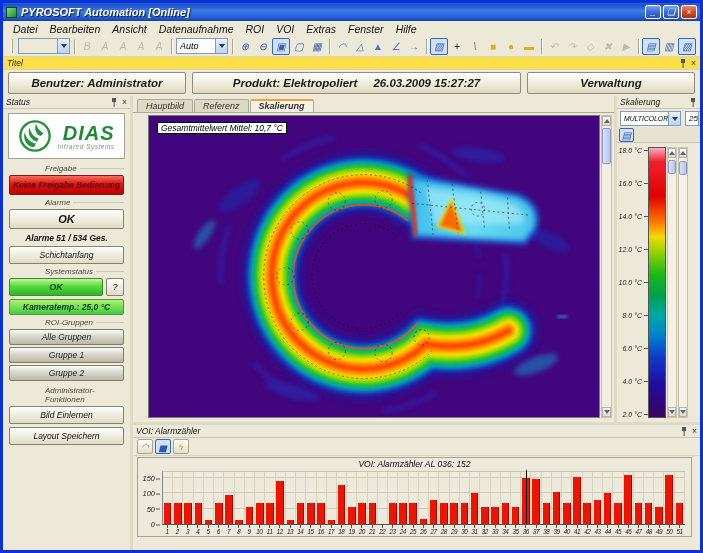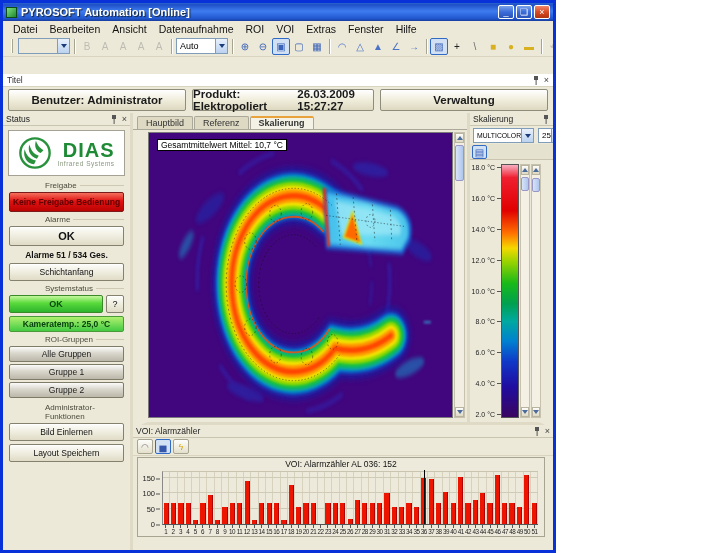--- a/index.html
+++ b/index.html
@@ -1,17 +1,17 @@
 <!DOCTYPE html>
 <html><head>
 <meta charset="utf-8">
 <style>
   html,body{margin:0;padding:0;background:#fff;}
   *{box-sizing:border-box;font-family:"Liberation Sans",sans-serif;}
-  .window{width:556px;height:553px;border:3px solid #0831D9;background:#ECE9D8;display:flex;flex-direction:column;overflow:hidden;}
+  .window{width:703px;height:553px;border:3px solid #0831D9;background:#ECE9D8;display:flex;flex-direction:column;overflow:hidden;font-style:italic;}
   
   .titlebar{height:18px;flex:0 0 18px;display:flex;align-items:center;padding:0 3px;
     background:linear-gradient(180deg,#2964CC 0%,#1E50C8 10%,#3F7CF0 45%,#2258D0 85%,#173E9E 100%);}
   .app-icon{width:11px;height:11px;background:linear-gradient(135deg,#7FE07F,#1E8A2E);border:1px solid #0E4A16;margin-right:4px;}
   .tb-title{flex:1;color:#fff;font-size:11px;font-weight:bold;text-shadow:1px 1px 1px #123;white-space:nowrap;overflow:hidden;}
   .winbtn{width:16px;height:14px;margin-left:2px;border:1px solid #fff;border-radius:2px;color:#fff;font-size:9px;line-height:12px;text-align:center;
     background:linear-gradient(#7AA2EA,#3C6CD8 50%,#2A55B8);}
   .winbtn.close{background:linear-gradient(#F0876A,#D84A24 50%,#B03410);}
   
   .menubar{height:15px;flex:0 0 15px;display:flex;align-items:center;padding-left:4px;background:#ECE9D8;font-size:10.5px;color:#111;}
@@ -25,21 +25,21 @@
   .tb-sep{width:1px;height:15px;background:#A8A492;margin:0 3px;flex:0 0 auto;box-shadow:1px 0 0 #fff;}
   .tb-combo{height:16px;border:1px solid #7F9DB9;background:#fff;display:flex;align-items:center;font-size:9px;padding-left:3px;width:52px;flex:0 0 auto;margin:0 1px;}
   .tb-combo.disabled{background:#ECE9D8;color:#999;}
   .tb-combo-text{flex:1;white-space:nowrap;overflow:hidden;}
   .dd-arrow{width:12px;height:100%;border-left:1px solid #7F9DB9;background:linear-gradient(#E8F0FB,#BCD2F0);display:flex;align-items:center;justify-content:center;}
   .tri-down{width:0;height:0;border-left:3px solid transparent;border-right:3px solid transparent;border-top:4px solid #1A3C7A;}
   .tri-up{width:0;height:0;border-left:3px solid transparent;border-right:3px solid transparent;border-bottom:4px solid #4A6A9A;}
   .tri-left{width:0;height:0;border-top:4px solid transparent;border-bottom:4px solid transparent;border-right:5px solid #fff;}
   .tri-right{width:0;height:0;border-top:4px solid transparent;border-bottom:4px solid transparent;border-left:5px solid #fff;}
   
-  .strip{height:13px;flex:0 0 13px;display:flex;align-items:center;padding:0 4px;font-size:8.5px;color:#333;background:#ffffff;border-bottom:1px solid #D8D4C0;margin-top:17px;}
+  .strip{height:13px;flex:0 0 13px;display:flex;align-items:center;padding:0 4px;font-size:8.5px;color:#333;background:#fde047;border-bottom:1px solid #D8D4C0;}
   .strip .sp{flex:1;}
   .xicon{font-size:9px;line-height:9px;color:#444;margin-left:4px;}
   
   .inforow{height:26px;flex:0 0 26px;display:flex;gap:6px;padding:2px 5px;background:#ECE9D8;}
   .info-btn{border:1px solid #8E8C7A;border-radius:2px;background:linear-gradient(#FFFFFF,#F0EDDC 50%,#DDD8C0);
     display:flex;align-items:center;justify-content:center;font-size:11.5px;font-weight:bold;color:#1A1A1A;box-shadow:inset 0 1px 0 #fff;}
   .ib-user{width:178px;} .ib-prod{flex:1;gap:16px;} .ib-admin{width:168px;}
   
   .mainrow{flex:1;display:flex;min-height:0;}
   .sidebar{width:130px;flex:0 0 130px;border-right:3px solid #DEDAC6;display:flex;flex-direction:column;background:#ECE9D8;overflow:hidden;}
@@ -99,21 +99,21 @@
   .skal-tools{height:16px;flex:0 0 16px;display:flex;align-items:center;padding:0 2px;border-bottom:1px solid #C9C5B0;background:#E6E2D0;}
   .scale-row{flex:1;display:flex;padding:4px 1px 4px 2px;min-height:0;}
   .scale-ticks{width:29px;flex:0 0 29px;display:flex;flex-direction:column;justify-content:space-between;align-items:flex-end;}
   .scale-tick{display:flex;align-items:center;gap:2px;}
   .scale-tick-label{font-size:7px;color:#222;white-space:nowrap;}
   .scale-tick-mark{width:4px;height:1px;background:#555;}
   .colorbar{width:18px;flex:0 0 18px;border:1px solid #555;
     background:linear-gradient(180deg,#F7AFC0 0%,#EF2030 5%,#E00000 18%,#FF7000 27%,#F5D800 33%,#9FD400 38%,#19B919 47%,#00A050 55%,#00A9A0 62%,#0080D0 70%,#1038C8 78%,#200CA0 88%,#3A0560 100%);}
   .sscroll{width:10px;flex:0 0 10px;margin-left:1px;border:1px solid #C6C2AE;background:#F4F1E4;display:flex;flex-direction:column;align-items:center;}
   
-  .bottom{height:128px;flex:0 0 128px;border-top:3px solid #DEDAC6;display:flex;flex-direction:column;background:#ECE9D8;border-radius:18px;}
+  .bottom{height:128px;flex:0 0 128px;border-top:3px solid #DEDAC6;display:flex;flex-direction:column;background:#ECE9D8;}
   .voi-tools{height:18px;flex:0 0 18px;display:flex;align-items:center;gap:2px;padding:1px 4px;border-bottom:1px solid #D8D4C0;}
   .voi-tools .tb-btn{width:16px;height:15px;line-height:14px;font-size:9px;border:1px solid #A8A492;background:linear-gradient(#FDFDFB,#E4E0CC);}
   .voi-tools .tb-btn.pressed{background:#D2E0F4;border-color:#316AC5;}
   .chart-wrap{flex:1;margin:1px 8px 13px 4px;border:1px solid #A8A492;background:#EDEADB;display:flex;flex-direction:column;min-height:0;}
   .chart-title{text-align:center;font-size:8.5px;color:#111;padding:1px 0 2px;}
   .chart-body{flex:1;display:flex;padding:0 6px 0 0;min-height:0;}
   .chart-main{flex:1;display:flex;flex-direction:column;margin-left:24px;min-width:0;}
   .chart-plot{flex:1;position:relative;display:flex;align-items:flex-end;border-left:1px solid #888;border-bottom:1px solid #555;border-top:1px solid #C8C4B0;overflow:visible;}
   .bar-cell{flex:1;height:100%;display:flex;align-items:flex-end;justify-content:center;border-right:1px solid #D6D2BE;}
   .bar{width:82%;background:#EE1500;box-shadow:inset -1px 0 0 #B00000;z-index:2;}

